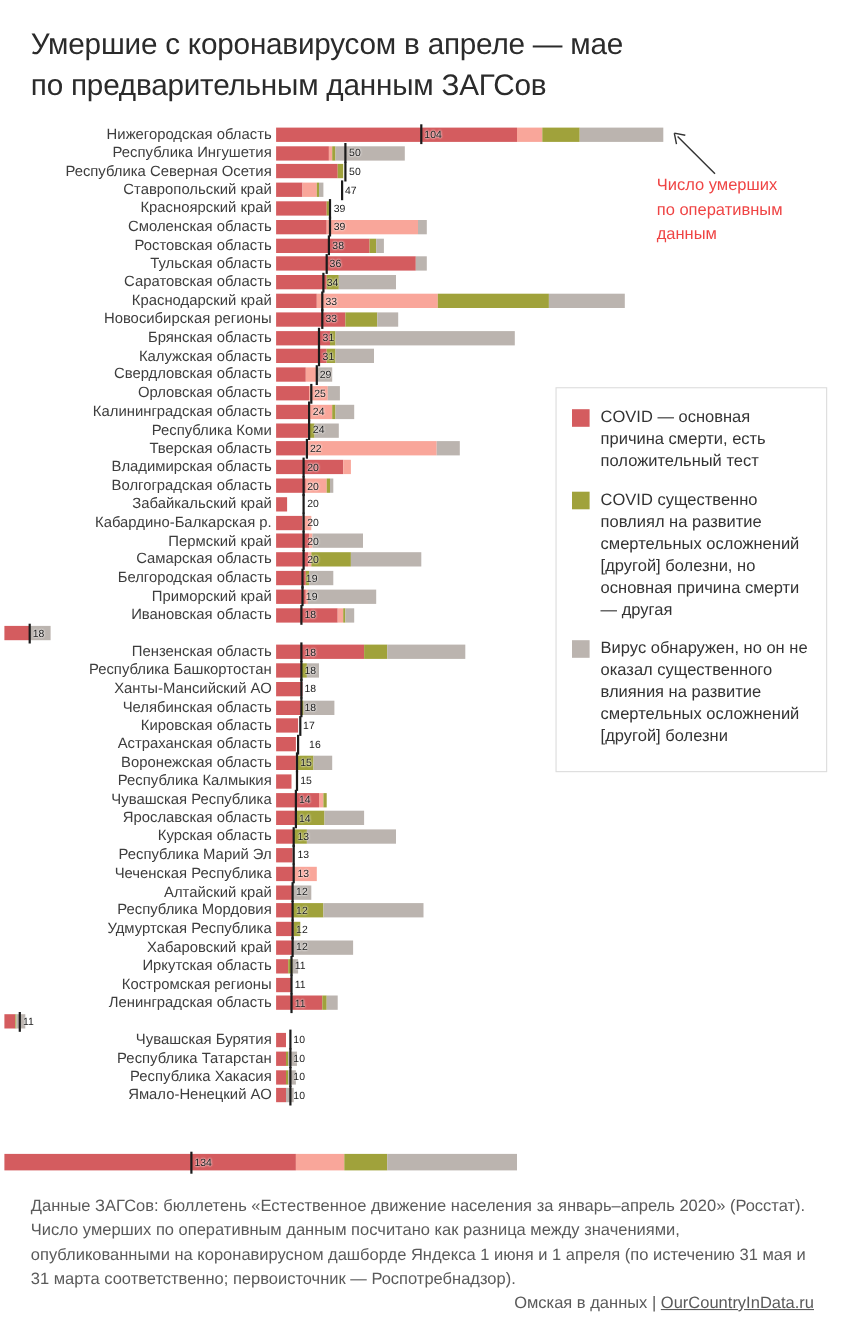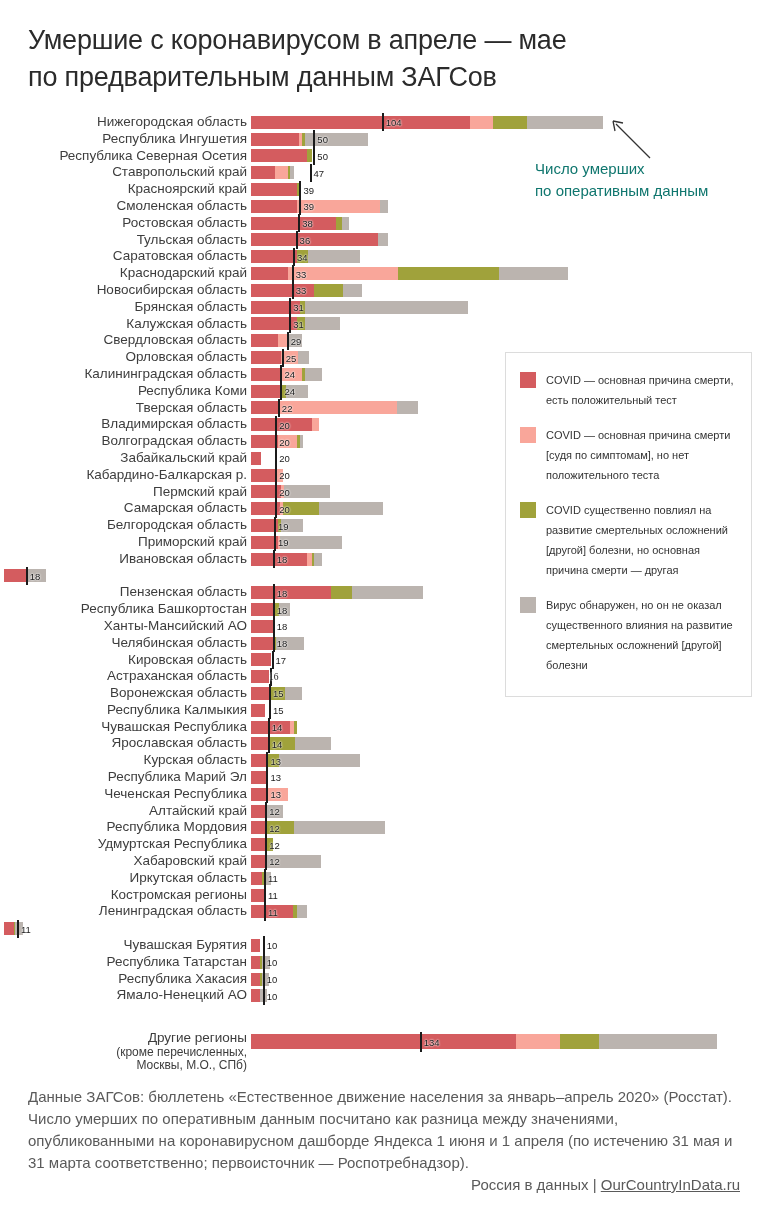--- a/index.html
+++ b/index.html
@@ -16,32 +16,32 @@
   .bararea { position:relative; margin-left:4px; height:13px; flex:1; display:flex; }
   .seg { height:13px; }
   .tick { position:absolute; width:2px; top:-2.5px; height:18px; background:#1b1b1b; }
   .tickval { position:absolute; top:1.5px; font-size:9.5px; line-height:11px; color:#1b1b1b;
              text-shadow:0 0 2px rgba(255,255,255,.95), 0 0 2px rgba(255,255,255,.95); }
 
   #other-row { position:absolute; left:0; top:1030px; width:768px; display:flex; }
   .olabel { flex:0 0 247px; text-align:right; color:#3d3d3d; }
   .olabel .l1 { font-size:13.5px; line-height:16px; }
   .olabel .l2 { font-size:12px; line-height:13px; }
-  .obararea { position:relative; margin-left:4px; margin-top:4px; height:15px; flex:1; display:flex; }
+  .obararea { position:relative; margin-left:4px; margin-top:19px; height:15px; flex:1; display:flex; }
   .obararea .seg { height:15px; }
   .obararea .tick { height:20px; }
   .obararea .tickval { top:2.5px; }
 
   #legend { position:absolute; left:505px; top:352px; width:247px; box-sizing:border-box;
             background:#fff; border:1px solid #dcdcdc; padding:17px 12px 6px 14px; }
   .litem { display:flex; margin-bottom:15px; }
   .lswatch { flex:0 0 16px; width:16px; height:16px; margin-right:10px; margin-top:2px; }
-  .ltext { font-size:11px; line-height:20px; color:#333; }
-
-  #annotation { position:absolute; left:535px; top:158px; font-size:15px; line-height:22px; color:#0f766e; }
+  .ltext { font-size:15px; line-height:20px; color:#333; }
+
+  #annotation { position:absolute; left:597px; top:158px; font-size:15px; line-height:22px; color:#ef4444; }
   #arrow { position:absolute; left:600px; top:112px; }
 
   #footer { position:absolute; left:28px; top:1086px; width:716px; margin:0;
             font-size:15px; line-height:22px; color:#5a5a5a; }
   #credit { position:absolute; right:28px; top:1176px; font-size:15px; color:#5a5a5a; }
   #credit a { color:#5a5a5a; text-decoration:underline; }
 </style>
 </head>
 <body>
 
@@ -145,21 +145,21 @@
         <div class="bararea">
           <div class="seg" style="width: 36.743px; background: rgb(212, 92, 95);"></div>
           <div class="seg" style="width: 110.229px; background: rgb(249, 166, 154);"></div>
           <div class="seg" style="width: 101.36px; background: rgb(160, 162, 59);"></div>
           <div class="seg" style="width: 68.418px; background: rgb(187, 180, 175);"></div>
           <div class="tick" style="left: 40.811px;"></div>
           <span class="tickval" style="left: 44.811px;">33</span>
         </div>
       </div>
       <div class="row">
-        <div class="rlabel">Новосибирская область</div>
+        <div class="rlabel">Новосибирская регионы</div>
         <div class="bararea">
           <div class="seg" style="width: 63.35px; background: rgb(212, 92, 95);"></div>
           <div class="seg" style="width: 29.141px; background: rgb(160, 162, 59);"></div>
           <div class="seg" style="width: 19.005px; background: rgb(187, 180, 175);"></div>
           <div class="tick" style="left: 40.811px;"></div>
           <span class="tickval" style="left: 44.811px;">33</span>
         </div>
       </div>
       <div class="row">
         <div class="rlabel">Брянская область</div>
@@ -373,21 +373,21 @@
           <div class="seg" style="width: 20.272px; background: rgb(212, 92, 95);"></div>
           <div class="tick" style="left: 20.539px;"></div>
           <span class="tickval" style="left: 24.539px;">17</span>
         </div>
       </div>
       <div class="row">
         <div class="rlabel">Астраханская область</div>
         <div class="bararea">
           <div class="seg" style="width: 17.738px; background: rgb(212, 92, 95);"></div>
           <div class="tick" style="left: 19.272px;"></div>
-          <span class="tickval" style="left: 18px; font-family: Liberation Serif, serif;">16</span>
+          <span class="tickval" style="left: 30px;">16</span>
         </div>
       </div>
       <div class="row">
         <div class="rlabel">Воронежская область</div>
         <div class="bararea">
           <div class="seg" style="width: 17.738px; background: rgb(212, 92, 95);"></div>
           <div class="seg" style="width: 16.471px; background: rgb(160, 162, 59);"></div>
           <div class="seg" style="width: 16.471px; background: rgb(187, 180, 175);"></div>
           <div class="tick" style="left: 18.005px;"></div>
           <span class="tickval" style="left: 22.005px;">15</span>
@@ -555,25 +555,20 @@
         <div class="bararea">
           <div class="seg" style="width: 8.869px; background: rgb(212, 92, 95);"></div>
           <div class="seg" style="width: 7.602px; background: rgb(187, 180, 175);"></div>
           <div class="tick" style="left: 11.67px;"></div>
           <span class="tickval" style="left: 15.67px;">10</span>
         </div>
       </div>
     </div>
 
   <div id="other-row">
-    <div class="olabel">
-      <div class="l1">Другие регионы</div>
-      <div class="l2">(кроме перечисленных,</div>
-      <div class="l2">Москвы, М.О., СПб)</div>
-    </div>
     <div class="obararea" id="other-bar">
         <div class="seg" style="width: 264.803px; background: rgb(212, 92, 95);"></div>
         <div class="seg" style="width: 44.345px; background: rgb(249, 166, 154);"></div>
         <div class="seg" style="width: 39.277px; background: rgb(160, 162, 59);"></div>
         <div class="seg" style="width: 117.831px; background: rgb(187, 180, 175);"></div>
         <div class="tick" style="left: 168.778px;"></div>
         <span class="tickval" style="left: 172.778px;">134</span>
       </div>
   </div>
 
@@ -585,32 +580,28 @@
     <div>Число умерших</div>
     <div>по оперативным данным</div>
   </div>
 
   <div id="legend">
       <div class="litem">
         <div class="lswatch" style="background: rgb(212, 92, 95);"></div>
         <div class="ltext">COVID — основная причина смерти, есть положительный тест</div>
       </div>
       <div class="litem">
-        <div class="lswatch" style="background: rgb(249, 166, 154);"></div>
-        <div class="ltext">COVID — основная причина смерти [судя по симптомам], но нет положительного теста</div>
-      </div>
-      <div class="litem">
         <div class="lswatch" style="background: rgb(160, 162, 59);"></div>
         <div class="ltext">COVID существенно повлиял на развитие смертельных осложнений [другой] болезни, но основная причина смерти — другая</div>
       </div>
       <div class="litem">
         <div class="lswatch" style="background: rgb(187, 180, 175);"></div>
         <div class="ltext">Вирус обнаружен, но он не оказал существенного влияния на развитие смертельных осложнений [другой] болезни</div>
       </div>
     </div>
 
   <p id="footer">Данные ЗАГСов: бюллетень «Естественное движение населения за январь–апрель 2020» (Росстат). Число умерших по оперативным данным посчитано как разница между значениями, опубликованными на коронавирусном дашборде Яндекса 1 июня и 1 апреля (по истечению 31 мая и 31 марта соответственно; первоисточник — Роспотребнадзор).</p>
 
-  <div id="credit"><span>Россия в данных</span>
+  <div id="credit"><span>Омская в данных</span>
     <span>|</span>
     <a href="#">OurCountryInData.ru</a></div>
 
 </div>
 
 </body></html>

